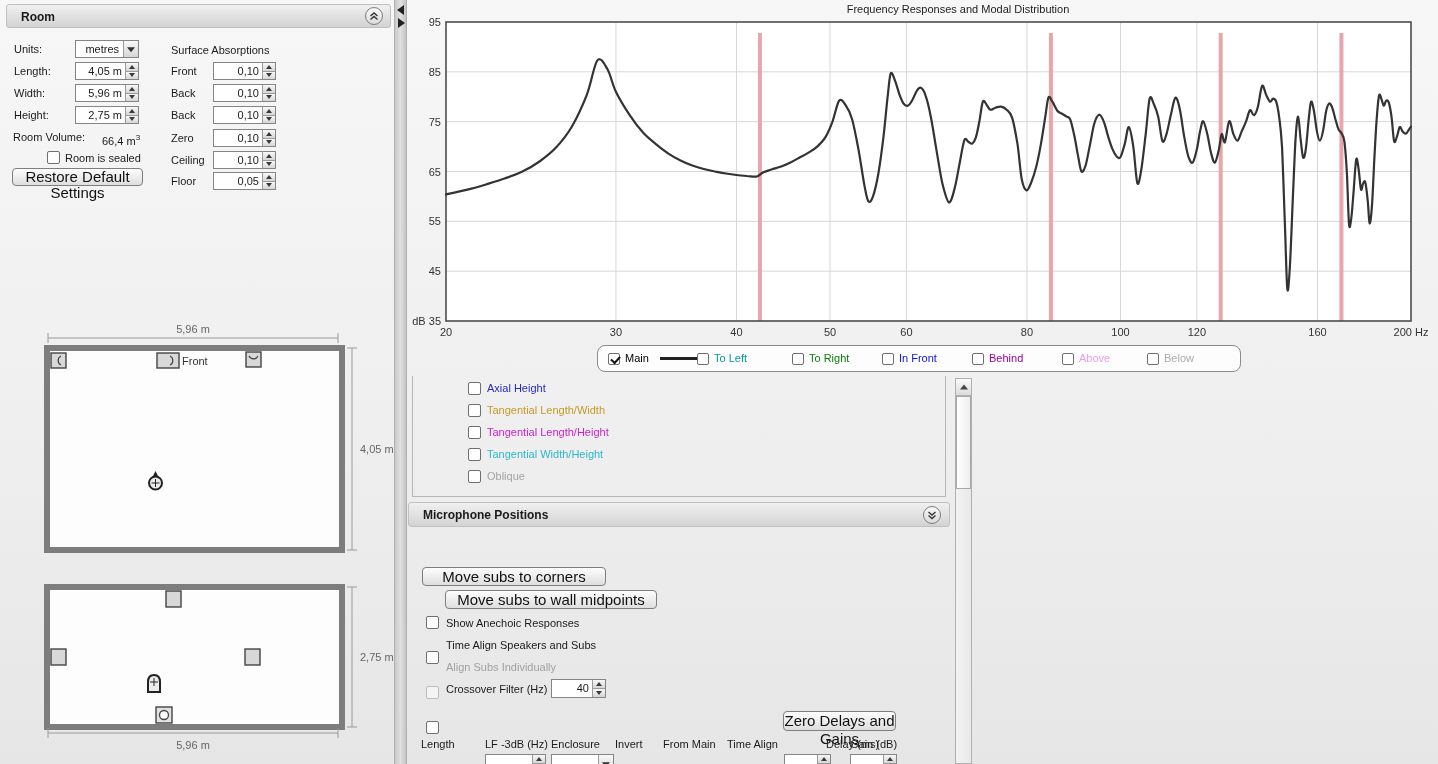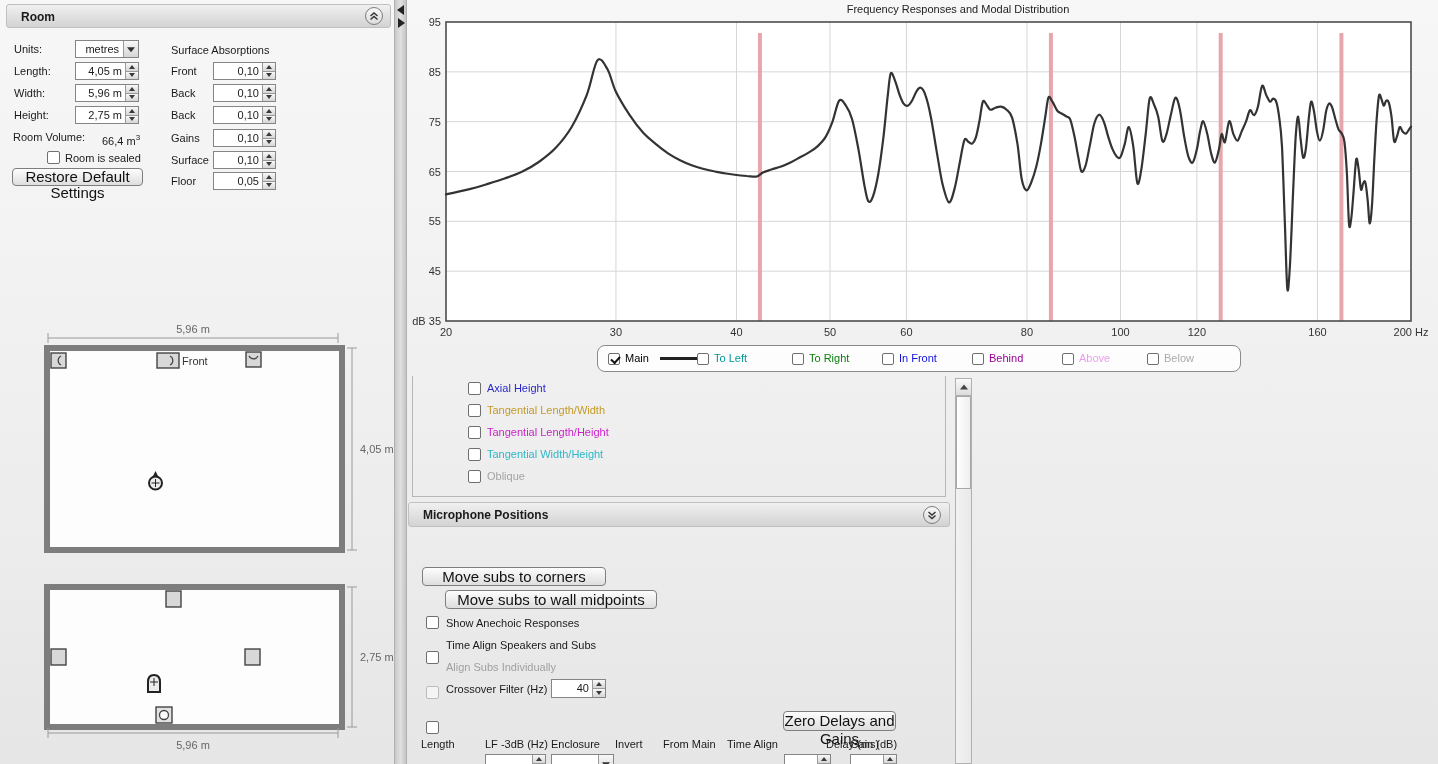--- a/index.html
+++ b/index.html
@@ -140,29 +140,29 @@
       </span>
   </div>
   <span class="abs lbl" style="left:171px;top:109px;">Back</span>
   <div class="abs spin" style="left:213px;top:106px;width:63px;height:18px;">
     <span class="val">0,10</span>
     <span class="btns">
         <span class="b up"></span>
         <span class="b dn"></span>
       </span>
   </div>
-  <span class="abs lbl" style="left:171px;top:132px;">Gains</span>
+  <span class="abs lbl" style="left:171px;top:132px;">Zero</span>
   <div class="abs spin" style="left:213px;top:129px;width:63px;height:18px;">
     <span class="val">0,10</span>
     <span class="btns">
         <span class="b up"></span>
         <span class="b dn"></span>
       </span>
   </div>
-  <span class="abs lbl" style="left:171px;top:154px;">Surface</span>
+  <span class="abs lbl" style="left:171px;top:154px;">Ceiling</span>
   <div class="abs spin" style="left:213px;top:151px;width:63px;height:18px;">
     <span class="val">0,10</span>
     <span class="btns">
         <span class="b up"></span>
         <span class="b dn"></span>
       </span>
   </div>
   <span class="abs lbl" style="left:171px;top:175px;">Floor</span>
   <div class="abs spin" style="left:213px;top:172px;width:63px;height:18px;">
     <span class="val">0,05</span>

